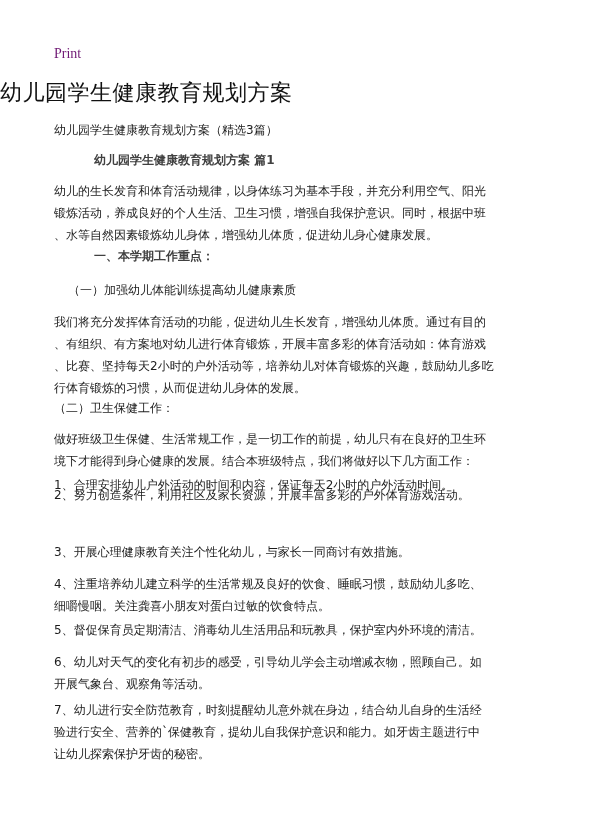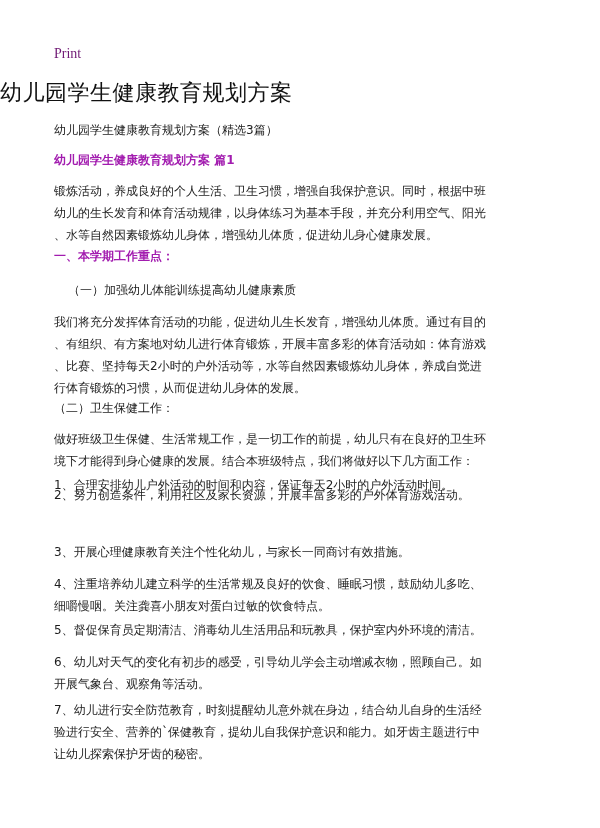--- a/index.html
+++ b/index.html
@@ -2,55 +2,55 @@
 <html><head>
 <meta charset="utf-8">
 <style>
   html, body { margin: 0; padding: 0; background: #ffffff; }
   body { width: 600px; height: 828px; overflow: hidden; position: relative;
          font-family: "DejaVu Sans", "Liberation Sans", sans-serif; color: #1a1a1a; }
   .print { position: absolute; left: 54px; top: 46px; font-family: "Liberation Serif", "DejaVu Serif", serif; font-size: 14px; color: #701a75; }
   .title { position: absolute; left: 0; width: 600px; top: 78px; text-align: left; font-size: 22px; color: #111; letter-spacing: 0.5px; }
   .blk { position: absolute; left: 54px; width: 500px; font-size: 12px; line-height: 22px; color: #1c1c1c; white-space: nowrap; }
   .blk .ln { display: block; }
-  .bold { font-weight: bold; color: #a21caf; }
+  .bold { font-weight: bold; color: #404040; margin-left: 40px; }
 </style>
 </head>
 <body>
 
 <div class="print">Print</div>
 
 <div class="title">幼儿园学生健康教育规划方案</div>
 
 <div class="blk" style="top:119px;">
   <span class="ln">幼儿园学生健康教育规划方案（精选3篇）</span>
 </div>
 
 <div class="blk bold" style="top:149px;">
   <span class="ln">幼儿园学生健康教育规划方案 篇1</span>
 </div>
 
 <div class="blk" style="top:180px;">
+  <span class="ln">幼儿的生长发育和体育活动规律，以身体练习为基本手段，并充分利用空气、阳光</span>
   <span class="ln">锻炼活动，养成良好的个人生活、卫生习惯，增强自我保护意识。同时，根据中班</span>
-  <span class="ln">幼儿的生长发育和体育活动规律，以身体练习为基本手段，并充分利用空气、阳光</span>
   <span class="ln">、水等自然因素锻炼幼儿身体，增强幼儿体质，促进幼儿身心健康发展。</span>
 </div>
 
 <div class="blk bold" style="top:245px;">
   <span class="ln">一、本学期工作重点：</span>
 </div>
 
 <div class="blk" style="top:279px;margin-left:14px;">
   <span class="ln">（一）加强幼儿体能训练提高幼儿健康素质</span>
 </div>
 
 <div class="blk" style="top:311px;">
   <span class="ln">我们将充分发挥体育活动的功能，促进幼儿生长发育，增强幼儿体质。通过有目的</span>
   <span class="ln">、有组织、有方案地对幼儿进行体育锻炼，开展丰富多彩的体育活动如：体育游戏</span>
-  <span class="ln">、比赛、坚持每天2小时的户外活动等，水等自然因素锻炼幼儿身体，养成自觉进</span>
+  <span class="ln">、比赛、坚持每天2小时的户外活动等，培养幼儿对体育锻炼的兴趣，鼓励幼儿多吃</span>
   <span class="ln">行体育锻炼的习惯，从而促进幼儿身体的发展。</span>
 </div>
 
 <div class="blk" style="top:397px;">
   <span class="ln">（二）卫生保健工作：</span>
 </div>
 
 <div class="blk" style="top:428px;">
   <span class="ln">做好班级卫生保健、生活常规工作，是一切工作的前提，幼儿只有在良好的卫生环</span>
   <span class="ln">境下才能得到身心健康的发展。结合本班级特点，我们将做好以下几方面工作：</span>

